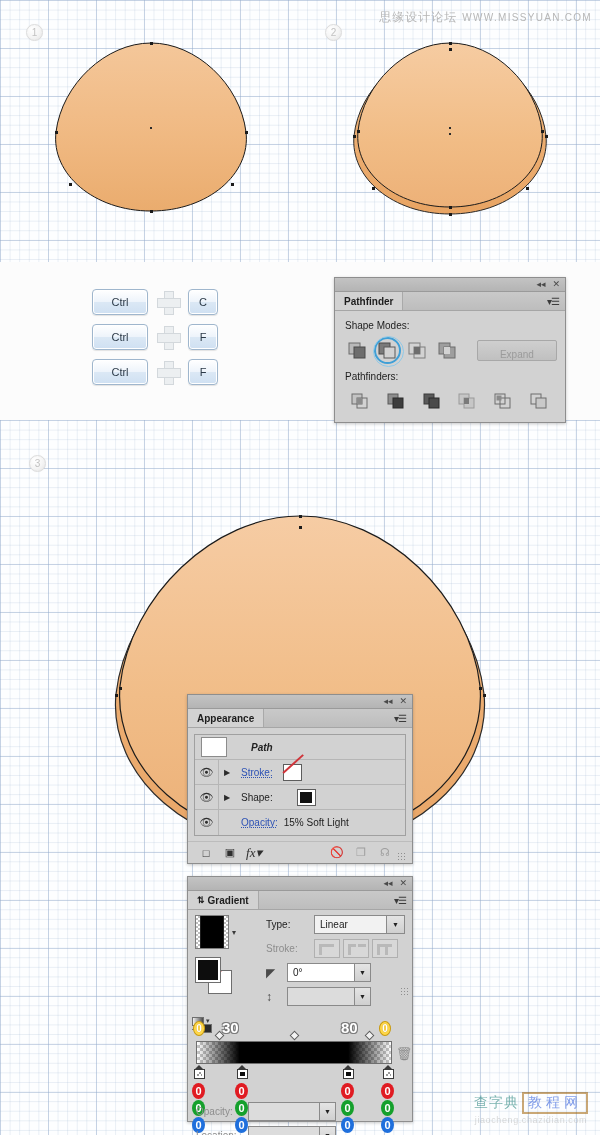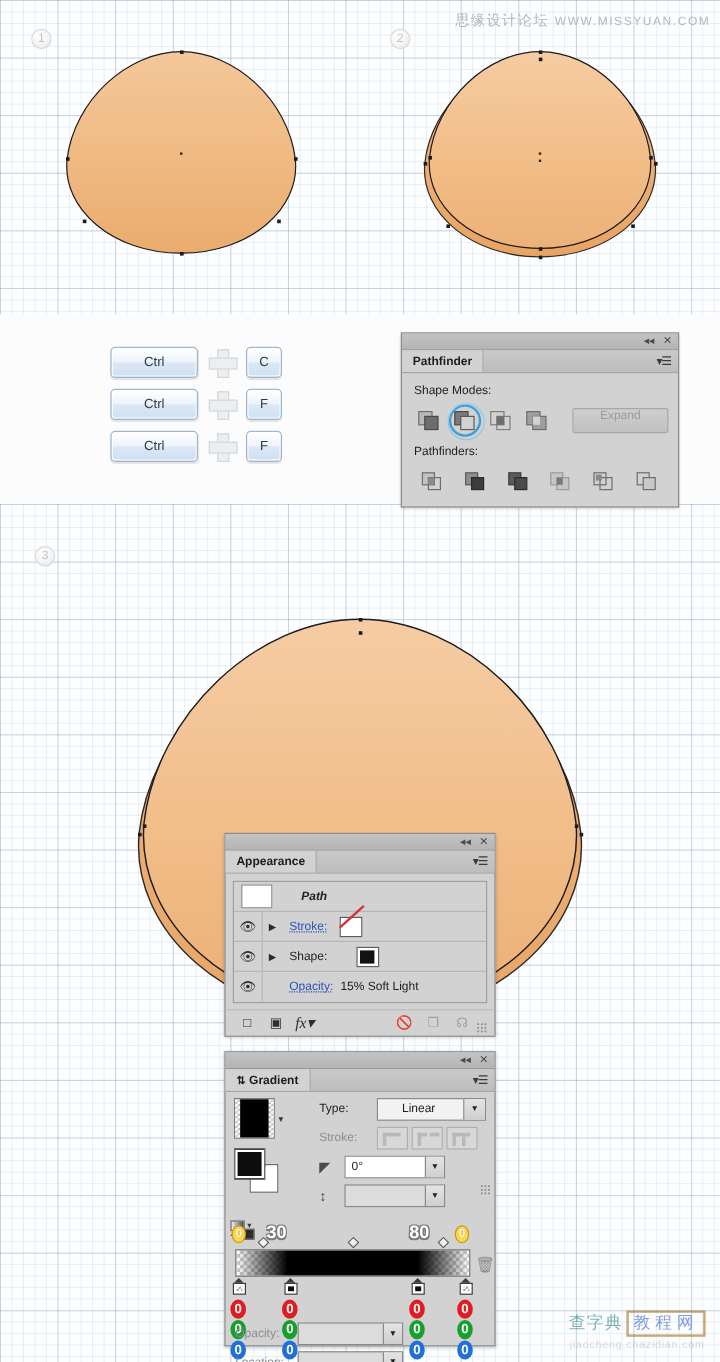--- a/index.html
+++ b/index.html
@@ -125,30 +125,30 @@
     border: 2px solid #3f9fd6; border-radius: 50%;
   }
   .sel-ring::after {
     content:""; position:absolute; left:-3px; top:-3px;
     width:29px; height:29px; border:1px solid #8fc9e8; border-radius:50%;
   }
   .expand-btn {
     margin-left: 14px; width: 96px; height: 21px;
     background: linear-gradient(#cfcfcf,#c0c0c0);
     border: 1px solid #a8a8a8; border-radius: 2px;
-    display:flex; align-items:flex-start; justify-content:center;
+    display:flex; align-items:flex-end; justify-content:center;
     color:#9b9b9b; font-size:10px; cursor:default;
   }
   .pf-row2 { display:flex; align-items:center; margin-top: 2px; }
   .pf-btn2 { width:37px; height:26px; display:flex; align-items:center; justify-content:center; cursor:pointer;}
 
   
   .keyrow { position:absolute; display:flex; align-items:center; }
   .keycap {
-    width: 73px; height: 26px; border-radius: 4px;
+    width: 56px; height: 26px; border-radius: 4px;
     background: linear-gradient(#ffffff 0%, #eef4fb 48%, #dbe8f5 52%, #cfe0f2 100%);
     border: 1px solid #9fb6cd; box-shadow: 0 1px 1px rgba(0,0,0,.10), inset 0 0 0 1px #fff;
     display:flex; align-items:center; justify-content:center;
     font-size: 11px; color: #2c3a48;
   }
   .keycap.sm { width: 30px; }
   .plus {
     width: 22px; height: 22px; margin: 0 9px;
     position: relative;
   }
@@ -242,21 +242,21 @@
     content:""; position:absolute; left:-2px; top:50%;
     width:34px; height:1.8px; background:#cf3238;
     transform:rotate(-42deg); transform-origin:left center;
   }
   .gr-rightcol { position:absolute; left: 78px; top: 5px; right: 7px; }
   .gr-line { display:flex; align-items:center; margin-bottom: 5px; }
   .gr-lbl { width: 48px; font-size:10px; color:#1d1d1d; }
   .gr-lbl.dim { color:#8d8d8d; }
   .gr-select {
     flex:1; height: 19px; background:#f2f2f2; border:1px solid #8a8a8a;
-    display:flex; align-items:center; padding-left:20px; font-size:10px; position:relative;
+    display:flex; align-items:center; padding-left:5px; font-size:10px; position:relative;
   }
   .gr-select .dd {
     position:absolute; right:0; top:0; bottom:0; width:18px;
     background: linear-gradient(#e4e4e4,#cfcfcf); border-left:1px solid #8a8a8a;
     display:flex; align-items:center; justify-content:center; font-size:7px; color:#222;
   }
   .gr-strokebtns { display:flex; gap:3px; }
   .gr-sbtn {
     width:26px; height:19px; background:#d8d8d8; border:1px solid #b0b0b0;
     position:relative;

